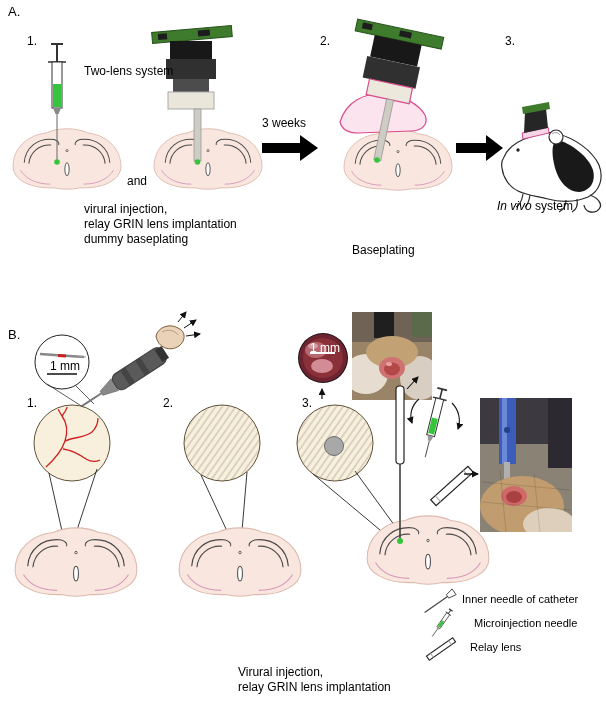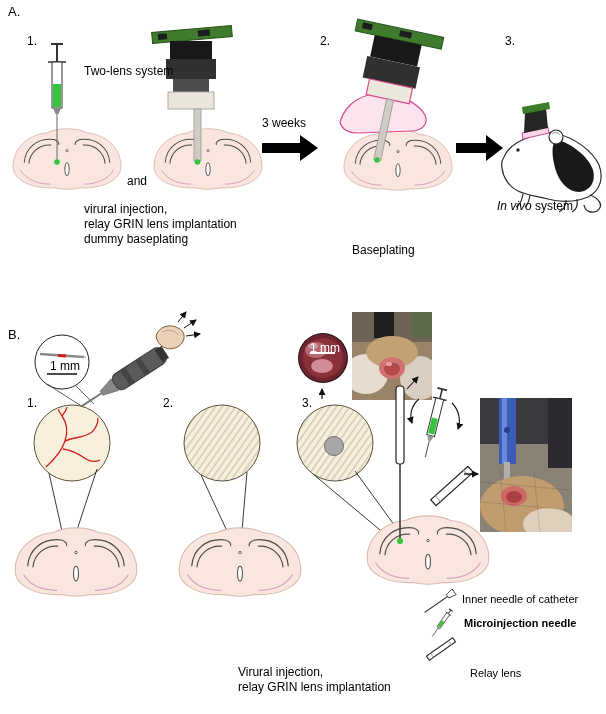--- a/index.html
+++ b/index.html
@@ -286,21 +286,21 @@
 </div>
 
 <div class="txt panel-label" style="left:8px;top:327px;">B.</div>
 <div class="txt tiny" style="left:50px;top:359px;">1 mm</div>
 <div class="txt tiny white" style="left:310px;top:341px;">1 mm</div>
 <div class="txt" style="left:27px;top:396px;">1.</div>
 <div class="txt" style="left:163px;top:396px;">2.</div>
 <div class="txt" style="left:302px;top:396px;">3.</div>
 
 <div class="txt legend-label" style="left:462px;top:593px;">Inner needle of catheter</div>
-<div class="txt legend-label" style="left:464px;top:617px;font-weight:bold;">Microinjection needle</div>
-<div class="txt legend-label" style="left:462px;top:667px;padding-left:8px;">Relay lens</div>
+<div class="txt legend-label" style="left:474px;top:617px;">Microinjection needle</div>
+<div class="txt legend-label" style="left:462px;top:641px;padding-left:8px;">Relay lens</div>
 
 <div class="txt" style="left:238px;top:665px;line-height:15px;">
   <div>Virural injection,</div>
   <div>relay GRIN lens implantation</div>
 </div>
 
 </div>
 
 </body></html>

